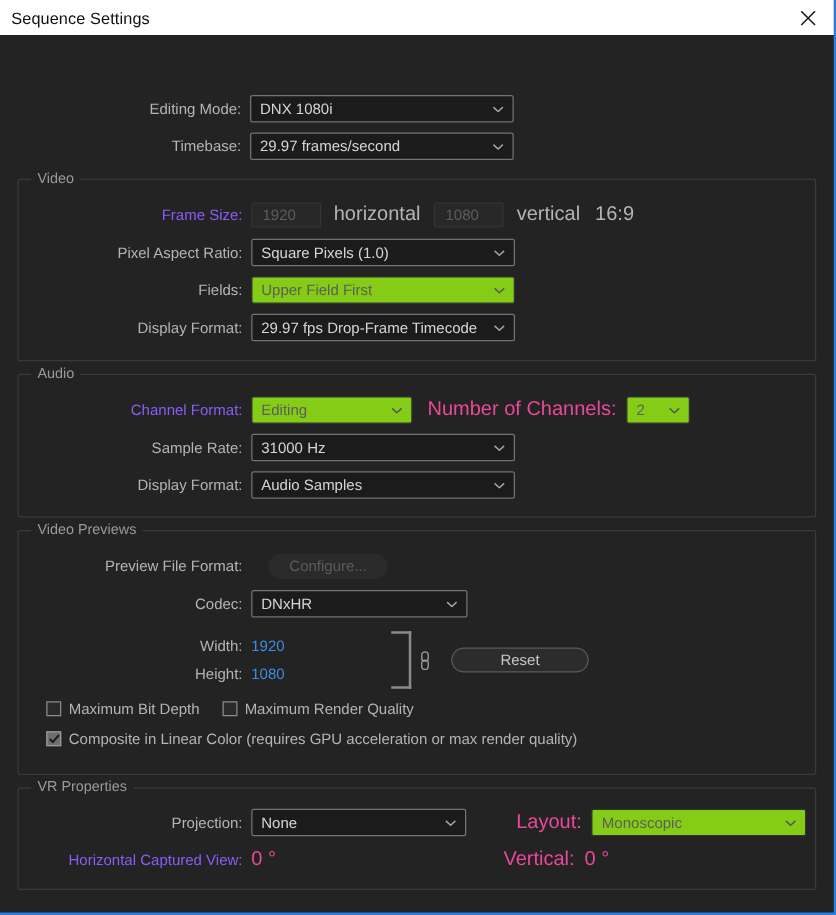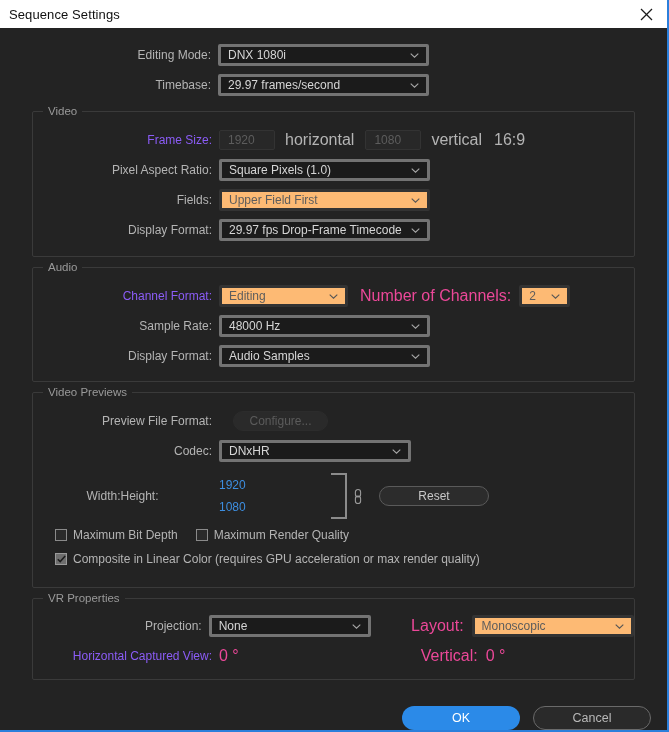--- a/index.html
+++ b/index.html
@@ -45,22 +45,23 @@
     width: 34px; height: 28px;
     display: flex; align-items: center; justify-content: center;
     cursor: pointer;
   }
   #close-btn svg { display: block; }
 
   
   #content {
     flex: 1 1 auto;
     position: relative;
-    padding: 0 32px;
-    box-sizing: border-box;
+    padding: 0 14px;
+    box-sizing: border-box;
+    margin-top: 32px;
   }
 
   .row {
     display: flex;
     align-items: center;
     height: 22px;
     margin-bottom: 8px;
   }
   .lbl {
     font-size: 12px;
@@ -70,21 +71,21 @@
     padding-right: 7px;
     box-sizing: border-box;
   }
   .lbl.dim { color: #8b5cf6; }
   .lbl.w180 { width: 186px; }
 
   
   .combo {
     height: 22px;
     background: #1b1b1b;
-    border: 3px solid #737373;
+    border: 1px solid #737373;
     border-radius: 2px;
     box-sizing: border-box;
     display: flex;
     align-items: center;
     position: relative;
     cursor: pointer;
   }
   .combo .val {
     font-size: 12px;
     color: #d6d6d6;
@@ -93,21 +94,21 @@
     overflow: hidden;
   }
   .combo .chev {
     position: absolute;
     right: 7px; top: 50%;
     margin-top: -2px;
     width: 9px; height: 5px;
   }
   .combo .chev svg { display: block; }
   .combo.disabled {
-    background: #fdba74;
+    background: #84cc16;
     border-color: #333333;
     cursor: default;
   }
   .combo.disabled .val { color: #5d5d5d; }
 
   
   .tinput {
     height: 20px;
     background: #282828;
     border: 1px solid #333;
@@ -363,21 +364,21 @@
               <svg width="9" height="5" viewBox="0 0 9 5">
                   <polyline points="0.7,0.7 4.5,4.2 8.3,0.7" fill="none" stroke="#555" stroke-width="1.1"></polyline>
                 </svg>
             </span>
           </div>
         </div>
 
         <div class="row">
           <div class="lbl w180">Sample Rate:</div>
           <div class="combo" style="width:211px">
-            <span class="val">48000 Hz</span>
+            <span class="val">31000 Hz</span>
             <span class="chev">
               <svg width="9" height="5" viewBox="0 0 9 5">
                   <polyline points="0.7,0.7 4.5,4.2 8.3,0.7" fill="none" stroke="#a8a8a8" stroke-width="1.1"></polyline>
                 </svg>
             </span>
           </div>
         </div>
 
         <div class="row" style="margin-bottom:0">
           <div class="lbl w180">Display Format:</div>
@@ -398,32 +399,32 @@
       <span class="gtitle">Video Previews</span>
       <div class="ginner">
 
         <div class="row">
           <div class="lbl w180">Preview File Format:</div>
           <div class="btn disabled" style="width:95px;margin-left:14px">Configure...</div>
         </div>
 
         <div class="row">
           <div class="lbl w180">Codec:</div>
-          <div class="combo" style="width:192px">
+          <div class="combo" style="width:173px">
             <span class="val">DNxHR</span>
             <span class="chev">
               <svg width="9" height="5" viewBox="0 0 9 5">
                   <polyline points="0.7,0.7 4.5,4.2 8.3,0.7" fill="none" stroke="#a8a8a8" stroke-width="1.1"></polyline>
                 </svg>
             </span>
           </div>
         </div>
 
         <div style="display:flex;align-items:center;height:52px;margin-top:2px">
-          <div style="width:186px;display:flex;flex-direction:row;align-items:flex-end;justify-content:center;box-sizing:border-box;padding-right:7px">
+          <div style="width:186px;display:flex;flex-direction:column;align-items:flex-end;justify-content:center;box-sizing:border-box;padding-right:7px">
             <span class="lbl" style="padding-right:0;height:22px;line-height:22px">Width:</span>
             <span class="lbl" style="padding-right:0;height:22px;line-height:22px">Height:</span>
           </div>
           <div style="display:flex;flex-direction:column;justify-content:center;width:150px">
             <span class="link" style="height:22px;line-height:22px">1920</span>
             <span class="link" style="height:22px;line-height:22px">1080</span>
           </div>
           <div class="wh-bracket" style="margin-left:-38px">
             <div class="bk"></div>
           </div>

